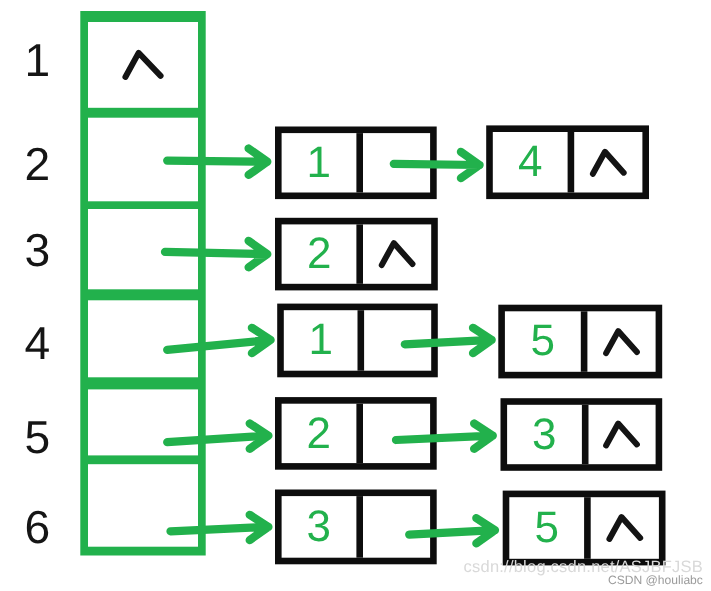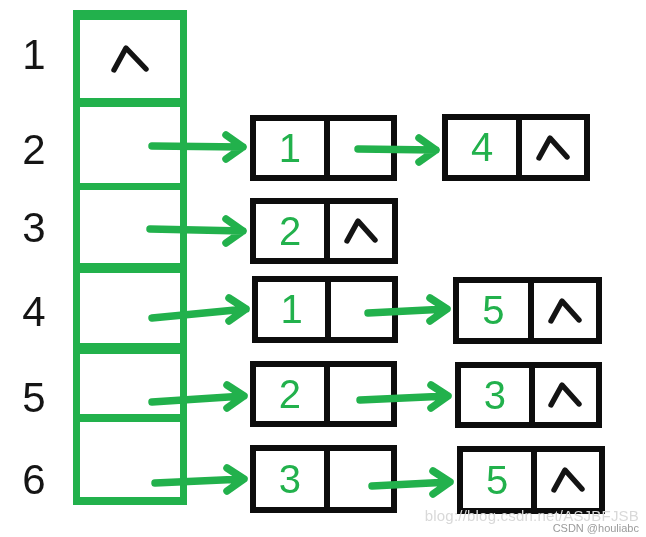--- a/index.html
+++ b/index.html
@@ -148,16 +148,16 @@
     <path d="M358 149 L436 150 M419 138 L436 150 L419 162"></path>
     <path d="M150 229 L243 231 M226 219 L243 231 L226 243"></path>
     <path d="M152 318 L246 309 M229 298 L246 309 L229 321"></path>
     <path d="M368 313 L447 309 M430 298 L447 309 L430 321"></path>
     <path d="M152 402 L244 396 M227 385 L244 396 L227 408"></path>
     <path d="M360 400 L448 396 M431 385 L448 396 L431 408"></path>
     <path d="M155 483 L244 479 M227 468 L244 479 L227 491"></path>
     <path d="M372 486 L450 482 M433 471 L450 482 L433 494"></path>
   </svg>
 
-  <div class="wm1">blog://blog.csdn.net/ASJBFJSB</div>
+  <div class="wm1">csdn://blog.csdn.net/ASJBFJSB</div>
   <div class="wm2">CSDN @houliabc</div>
 
 </div>
 
 </body></html>

